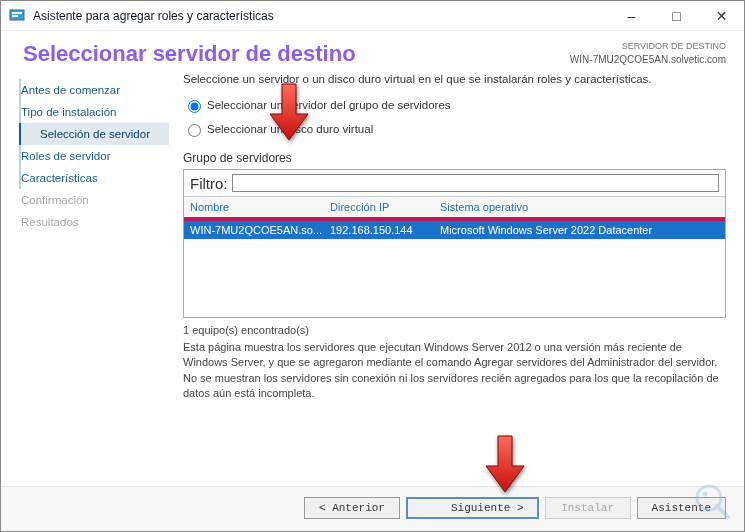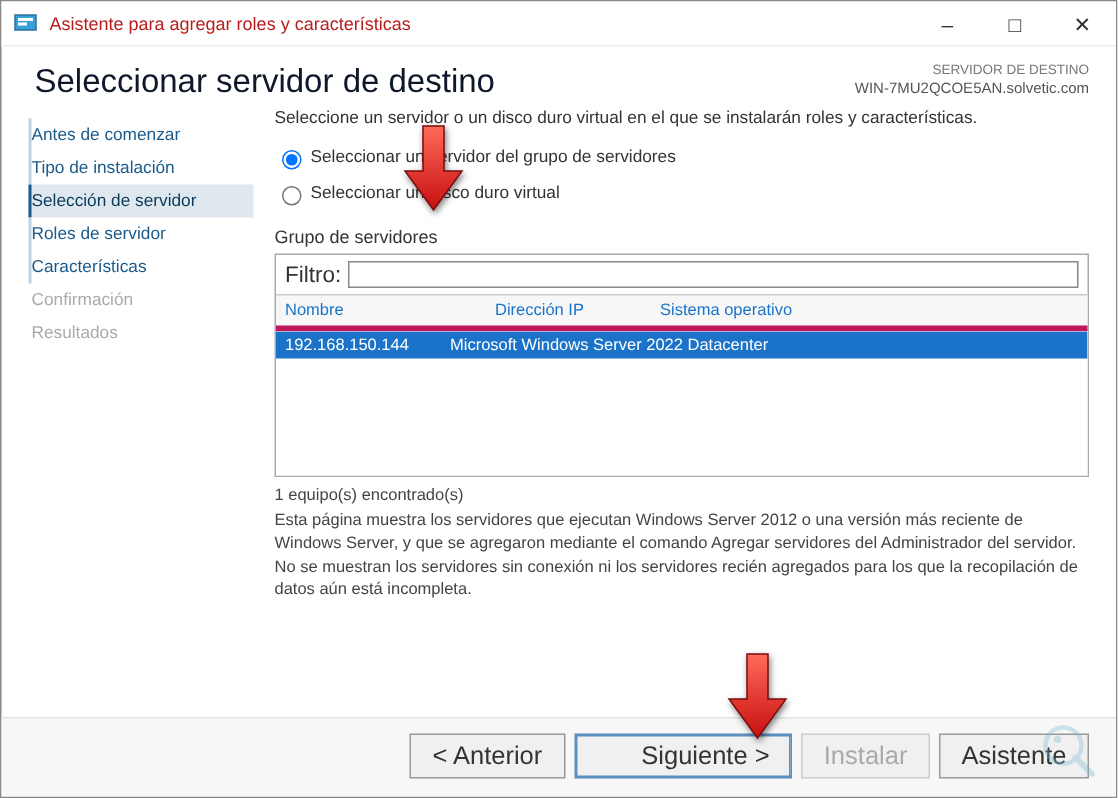--- a/index.html
+++ b/index.html
@@ -1,31 +1,31 @@
 <!DOCTYPE html>
 <html><head>
 <meta charset="utf-8">
 <style>
   * { box-sizing: border-box; font-family: "Segoe UI", Tahoma, sans-serif; }
   body { margin: 0; background: #fff; width: 745px; height: 532px; overflow: hidden; position: relative; }
   .window { width: 745px; height: 532px; border: 1px solid #888; background: #fff; display: flex; flex-direction: column; }
   .titlebar { height: 30px; display: flex; align-items: center; padding: 0 0 0 8px; background: #fff; border-bottom: 1px solid #eee; }
   .titlebar .app-icon { width: 16px; height: 16px; margin-right: 8px; }
-  .titlebar .title { font-size: 12px; color: #b91c1c; flex: 1; }
+  .titlebar .title { font-size: 12px; color: #0f172a; flex: 1; }
   .winbtns { display: flex; }
   .winbtn { width: 45px; height: 29px; display: flex; align-items: center; justify-content: center; font-size: 14px; color: #333; }
   .header-row { display: flex; align-items: flex-start; padding: 10px 18px 6px 22px; }
-  .page-title { font-size: 22px; font-weight: 400; color: #0f172a; flex: 1; }
+  .page-title { font-size: 22px; font-weight: 700; color: #8b5cf6; flex: 1; }
   .dest-block { text-align: right; font-size: 10px; color: #555; line-height: 1.3; margin-left: 40px; }
   .dest-label { color: #777; font-size: 9px; }
   .body { flex: 1; display: flex; padding: 0 18px 0 18px; overflow: hidden; }
   .sidebar { width: 150px; padding-top: 6px; }
   .step { font-size: 11.5px; padding: 5px 0; color: #1a5a8a; border-left: 2px solid transparent; cursor: pointer; }
   .step.start { border-left-color: #bcd3e5; }
-  .step.active { background: #dfe8ef; border-left-color: #1a5a8a; color: #0a3a5a; }
+  .step.active { background: #dfe8ef; border-left-color: #1a5a8a; color: #0a3a5a; text-align: center; }
   .step.disabled { color: #aaa; cursor: default; }
   .main { flex: 1; padding-left: 14px; font-size: 11.5px; color: #333; display: flex; flex-direction: column; }
   .instruction { margin-bottom: 8px; }
   .radio-row { display: flex; align-items: center; margin: 4px 0; }
   .radio-row input { margin-right: 6px; }
   .group-label { margin-top: 10px; margin-bottom: 4px; font-size: 12px; }
   .pool { border: 1px solid #aaa; }
   .filter-row { display: flex; align-items: center; padding: 4px 6px; }
   .filter-row label { font-size: 15px; margin-right: 4px; }
   .filter-row input { flex: 1; height: 18px; border: 1px solid #888; font-size: 11px; padding: 0 4px; }
@@ -36,21 +36,21 @@
   .th.os { flex: 1; }
   .table-body { height: 96px; overflow-y: auto; background: #fff; }
   .row { display: flex; padding: 3px 6px; font-size: 11px; }
   .row.selected { background: #1a73c9; color: #fff; }
   .cell.name { width: 140px; white-space: nowrap; overflow: hidden; text-overflow: ellipsis; }
   .cell.ip { width: 110px; }
   .cell.os { flex: 1; }
   .count { font-size: 11px; color: #444; margin: 6px 0 4px; }
   .footnote { font-size: 11px; color: #444; line-height: 1.4; }
   .footer { padding: 10px 18px 12px; display: flex; justify-content: flex-end; gap: 6px; border-top: 1px solid #e3e3e3; background: #f7f7f7; }
-  .footer button { font-size: 17px; padding: 4px 14px; min-width: 86px; background: #f0f0f0; border: 1px solid #999; color: #333; cursor: pointer; }
+  .footer button { font-size: 11px; padding: 4px 14px; min-width: 86px; background: #f0f0f0; border: 1px solid #999; color: #333; cursor: pointer; font-family: Liberation Mono, monospace; }
   .footer button.primary { border: 1px solid #5a8fbf; box-shadow: 0 0 0 1px #5a8fbf inset; padding-left: 44px; }
   .footer button:disabled { color: #aaa; border-color: #ccc; cursor: default; }
   .arrow { position: absolute; pointer-events: none; }
   .arrow svg { filter: drop-shadow(1px 2px 2px rgba(0,0,0,.5)); }
   .watermark { position: absolute; right: 12px; bottom: 6px; opacity: .35; }
 </style>
 </head>
 <body>
 
 <div class="window">
@@ -109,20 +109,21 @@
           <label>Filtro:</label>
           <input type="text" value="" style="">
         </div>
         <div class="table-head">
           <div class="th name">Nombre</div>
           <div class="th ip">Dirección IP</div>
           <div class="th os">Sistema operativo</div>
         </div>
         <div class="table-body">
           <div class="row selected">
+            <div class="cell name">WIN-7MU2QCOE5AN.so...</div>
             <div class="cell ip">192.168.150.144</div>
             <div class="cell os">Microsoft Windows Server 2022 Datacenter</div>
           </div>
         </div>
       </div>
 
       <div class="count">1 equipo(s) encontrado(s)</div>
       <div class="footnote">Esta página muestra los servidores que ejecutan Windows Server 2012 o una versión más reciente de Windows Server, y que se agregaron mediante el comando Agregar servidores del Administrador del servidor. No se muestran los servidores sin conexión ni los servidores recién agregados para los que la recopilación de datos aún está incompleta.</div>
     </div>
   </div>

